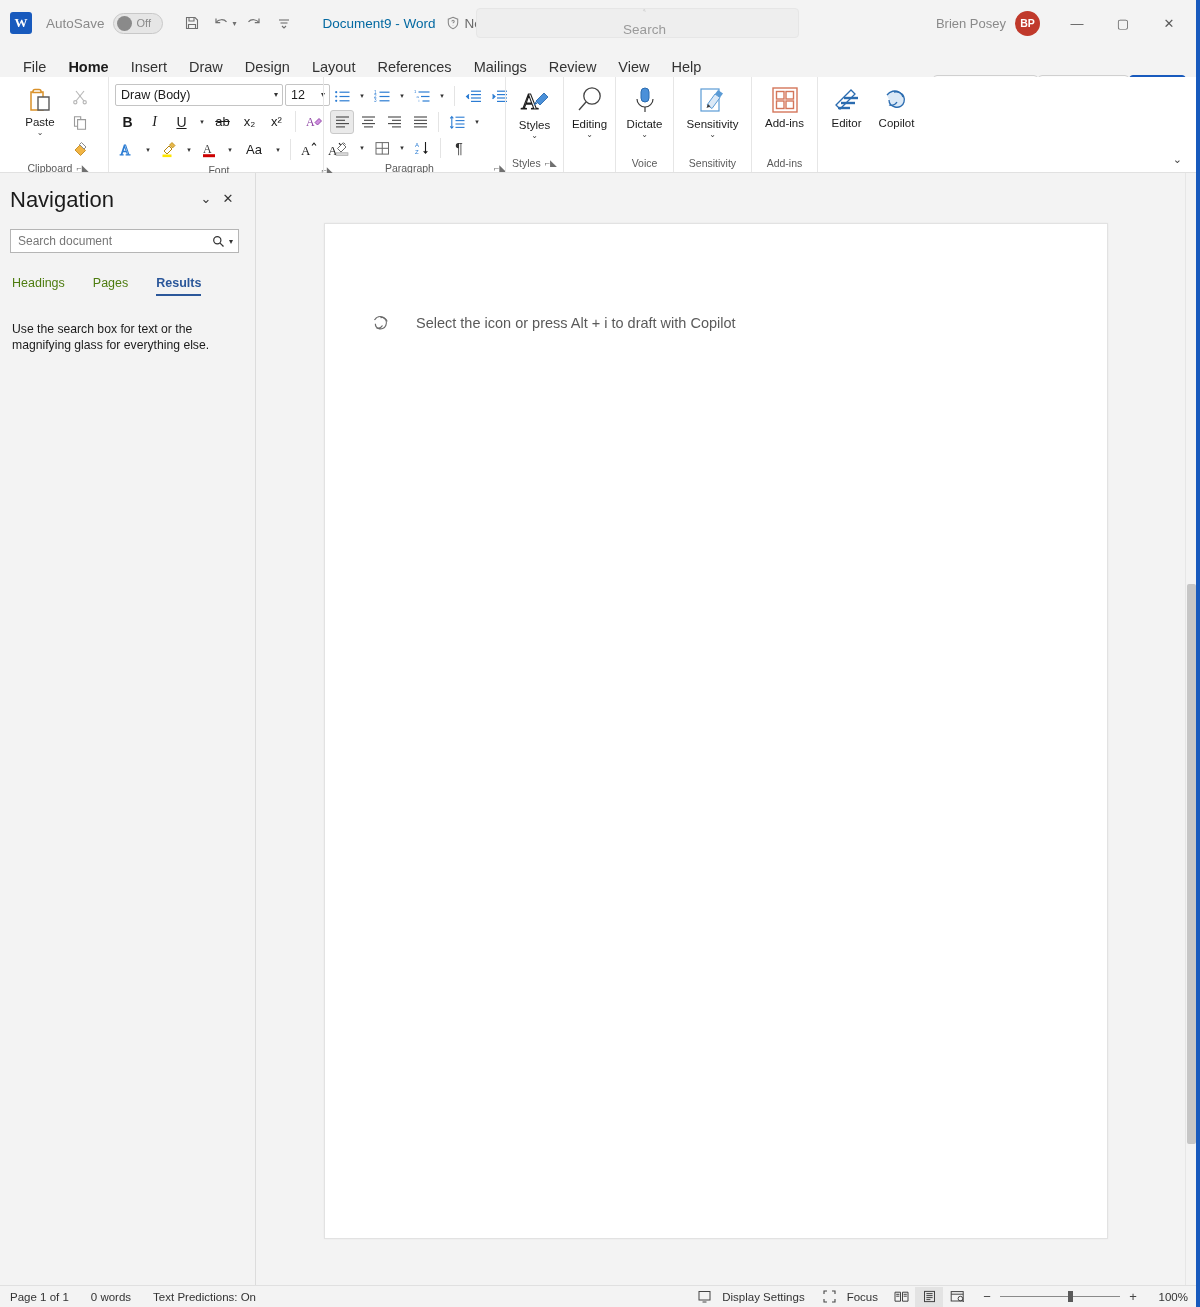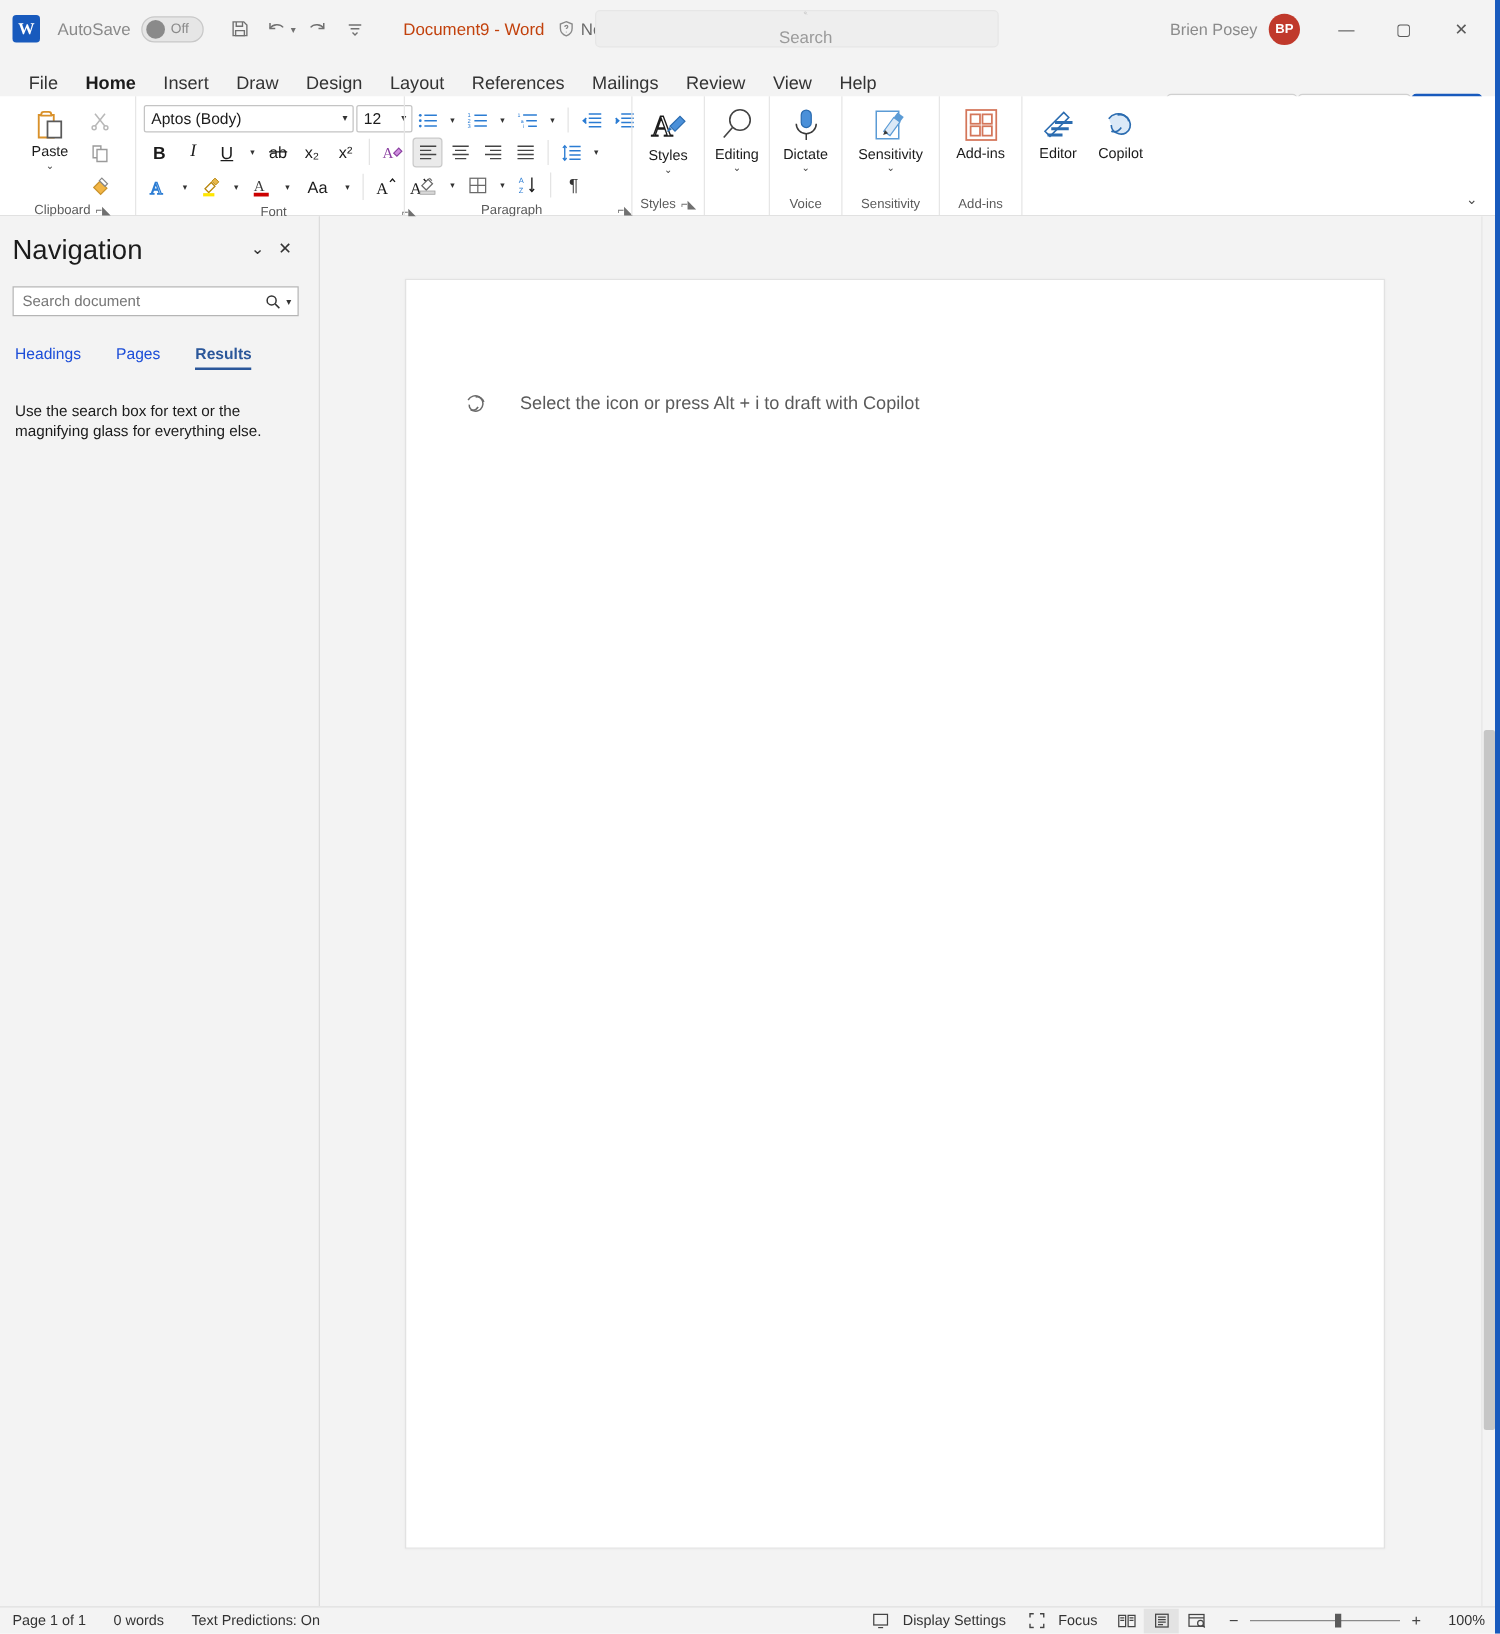--- a/index.html
+++ b/index.html
@@ -49,21 +49,21 @@
   }
   .autosave-off { font-size: 11px; color: #8a8a8a; margin-left: 5px; }
   .qat-btn {
     width: 30px; height: 30px;
     display: flex; align-items: center; justify-content: center;
     color: #707070;
   }
   .qat-btn svg { display: block; }
   .qat-caret { font-size: 8px; color: #707070; margin-left: -4px; margin-right: 2px; }
   .doc-title {
-    font-size: 13.5px; color: #c2410c;
+    font-size: 13.5px; color: #0369a1;
     margin-left: 24px; white-space: nowrap;
   }
   .no-label {
     display: flex; align-items: center; gap: 5px;
     font-size: 13.5px; color: #6a6a6a; margin-left: 10px;
   }
   .searchbox {
     position: absolute; left: 476px; top: 8px;
     width: 323px; height: 30px;
     background: #eeeeee; border: 1px solid #e6e6e6; border-radius: 4px;
@@ -226,21 +226,21 @@
   .nav-title { font-size: 22px; color: #1b1b1b; font-weight: normal; flex: 1; }
   .nav-icon-btn { width: 22px; height: 22px; display: flex; align-items: center; justify-content: center; color: #333; font-size: 13px; }
   .nav-search {
     margin-top: 16px; height: 24px;
     background: #fff; border: 1px solid #b5b5b5;
     display: flex; align-items: center;
     padding: 0 5px 0 7px; gap: 4px;
   }
   .nav-search .nph { flex: 1; font-size: 12px; color: #767676; }
   .nav-tabs { display: flex; gap: 28px; margin-top: 23px; padding-left: 2px; }
-  .ntab { font-size: 12.5px; color: #1d4ed8; position: relative; padding-bottom: 6px; }
+  .ntab { font-size: 12.5px; color: #4d7c0f; position: relative; padding-bottom: 6px; }
   .ntab.active { color: #2b579a; font-weight: bold; }
   .ntab.active::after {
     content: ""; position: absolute; left: 0; right: 0; bottom: 0;
     height: 2px; background: #2b579a;
   }
   .nav-body { margin-top: 26px; padding-left: 2px; padding-right: 12px; }
   .nav-p { font-size: 12.2px; color: #1b1b1b; line-height: 15.5px; }
   .nav-p + .nav-p { margin-top: 16px; }
 
   
@@ -459,21 +459,21 @@
         <span>Clipboard</span>
         <span class="dlg-launch">⌐◣</span>
       </div>
     </div>
 
     <div class="rgroup" style="width:215px">
       <div class="rgroup-body">
         <div class="font-rows">
           <div class="frow">
             <div class="fontname">
-              <span>Aptos (Body)</span>
+              <span>Draw (Body)</span>
               <span class="cb-caret">▾</span>
             </div>
             <div class="fontsize">
               <span>12</span>
               <span class="cb-caret">▾</span>
             </div>
           </div>
           <div class="frow">
             <div class="fbtn" style="font-weight:bold">B</div>
             <div class="fbtn" style="font-style:italic;font-family:'Liberation Serif',serif">I</div>

